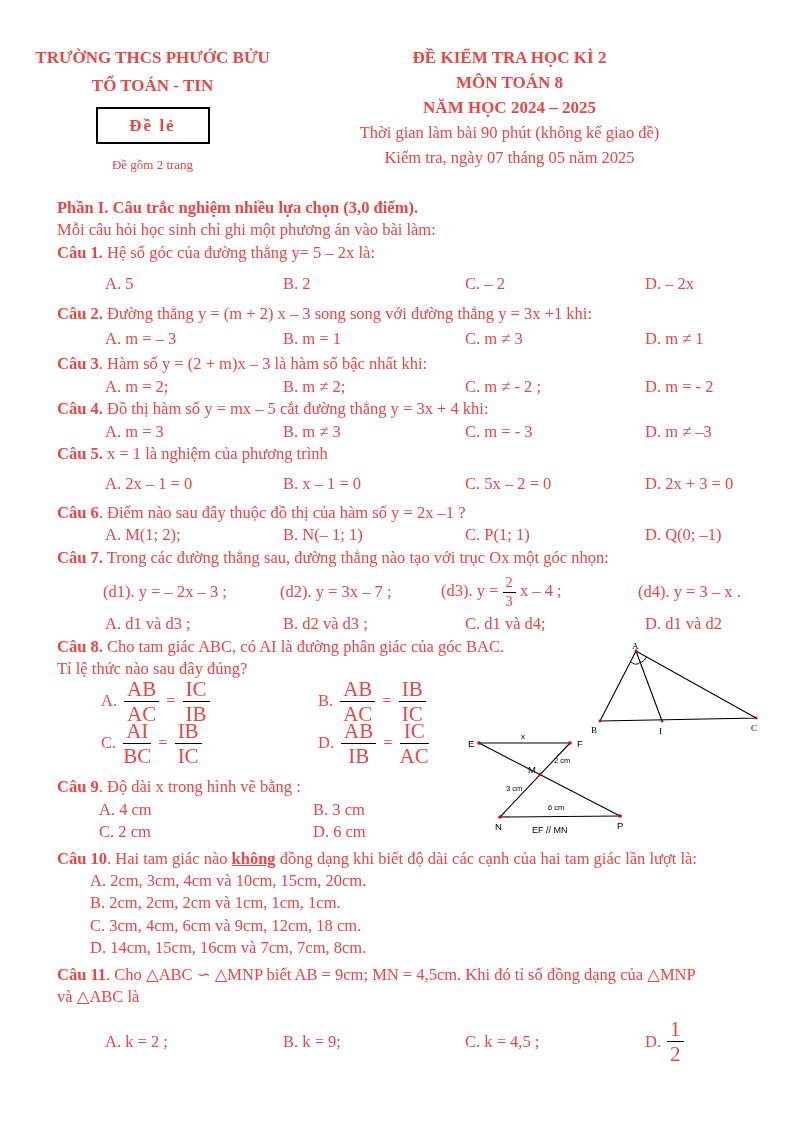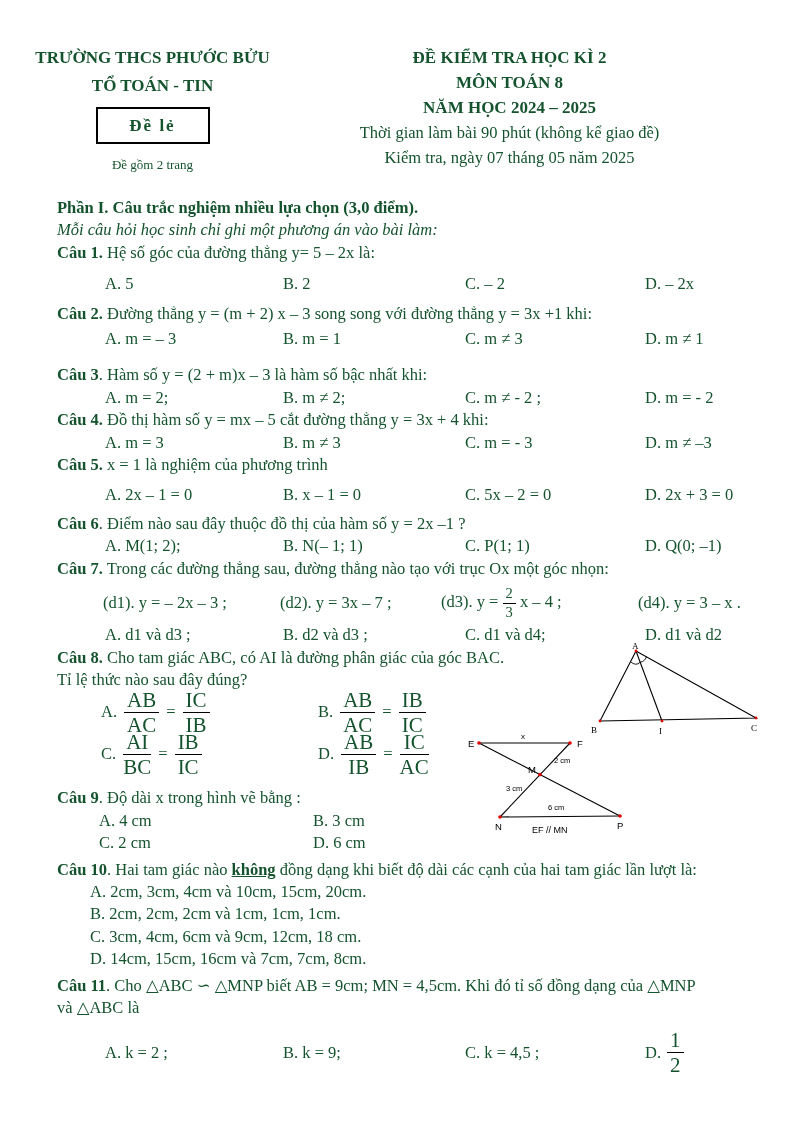--- a/index.html
+++ b/index.html
@@ -1,19 +1,19 @@
 <!DOCTYPE html>
 <html><head>
 <meta charset="utf-8">
 <style>
   * { margin:0; padding:0; box-sizing:border-box; }
   html,body { background:#888; }
   .page {
     position:relative; width:794px; height:1122px; margin:0 auto;
-    background:#ffffff; color:#14532d;
+    background:#ffffff; color:#ef4444;
     font-family:"Liberation Serif", "DejaVu Serif", serif;
     font-size:16.5px; overflow:hidden;
   }
   
   .header { display:flex; padding-top:45px; }
   .h-left { width:305px; text-align:center; }
   .h-left .school { font-weight:bold; font-size:17px; line-height:26px; }
   .h-left .dept { font-weight:bold; font-size:17px; line-height:26px; margin-top:2px; }
   .variant-box {
     display:inline-block; border:2px solid #000; width:114px; height:37px;
@@ -21,28 +21,28 @@
     text-align:center; letter-spacing:2px;
   }
   .pages-note { font-size:13px; margin-top:13px; }
   .h-right { width:449px; text-align:center; padding-right:40px; }
   .h-right div { line-height:25px; white-space:nowrap; }
   .h-right .b { font-weight:bold; font-size:17px; }
   
   .bodytext { padding:0 40px 0 57px; margin-top:24px; }
   .line { line-height:22.4px; }
   .qlabel { font-weight:bold; }
-  .ital { font-style:italic; }
+  .ital { }
   .bold { font-weight:bold;font-family:Liberation Serif, serif; }
   .nowrap { white-space:nowrap; }
   .u { font-weight:bold; text-decoration:underline; }
   
   .optrow4 { display:grid; grid-template-columns:178px 182px 180px 1fr; margin-left:48px; line-height:22.4px; }
   .mt9 { margin-top:9px; margin-bottom:7px; }
-  .mt3 { margin-top:3px; margin-bottom:14px; }
+  .mt3 { margin-top:3px; margin-bottom:3px; }
   .mt8 { margin-top:8px; margin-bottom:6px; }
   
   .drow { display:grid; grid-template-columns:177px 161px 197px 1fr; margin-left:46px;
           align-items:center; height:42px; margin-top:2px; }
   
   .frac { display:inline-block; vertical-align:middle; text-align:center; line-height:1.05; font-size:21px; }
   .frac .num { display:block; border-bottom:1.2px solid #000; padding:0 3px 1px; }
   .frac .den { display:block; padding-top:1px; }
   .frac.small { font-size:14.5px; }
   

